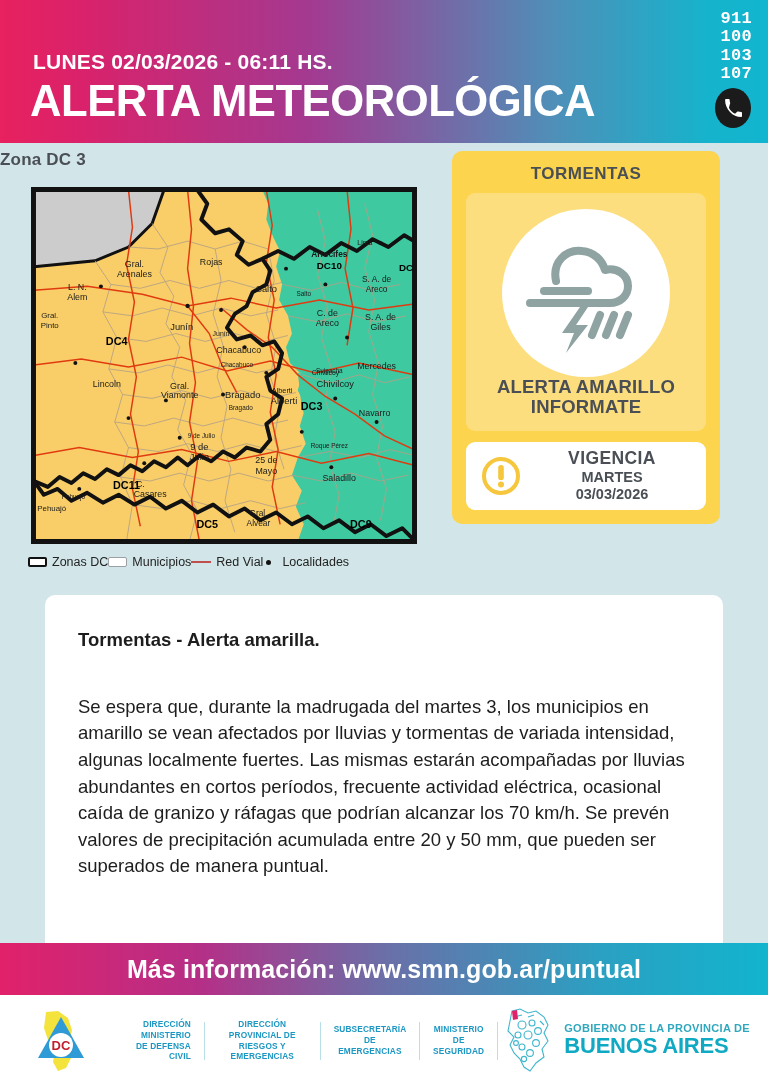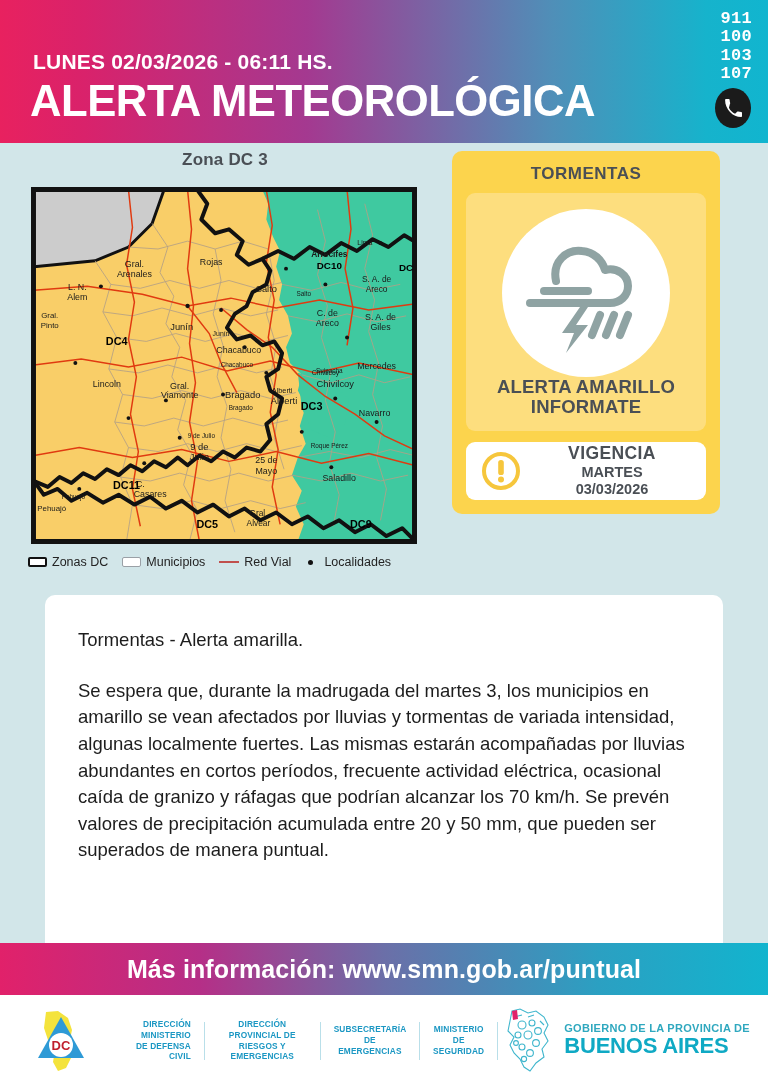--- a/index.html
+++ b/index.html
@@ -87,21 +87,20 @@
     left: 0;
     top: 0;
     width: 450px;
     height: 440px;
   }
   .map-title {
     position: absolute;
     top: 7px;
     left: 0;
     width: 450px;
-    text-align: center;
     color: #4a4f55;
     font-size: 17px;
     font-weight: bold;
     letter-spacing: 0.2px;
   }
   .map-frame {
     position: absolute;
     left: 31px;
     top: 44px;
     width: 386px;
@@ -112,21 +111,20 @@
   }
   .map-svg { display: block; width: 100%; height: 100%; }
 
   .map-legend {
     position: absolute;
     left: 28px;
     top: 412px;
     width: 410px;
     display: flex;
     align-items: center;
-    gap: 14px;
     font-size: 12.5px;
     color: #232323;
   }
   .legend-item { display: flex; align-items: center; gap: 5px; white-space: nowrap; }
   .swatch-zonas {
     width: 19px; height: 10px;
     border: 2.5px solid #111; border-radius: 2px; background: #ffffff;
   }
   .swatch-muni {
     width: 19px; height: 10px;
@@ -172,21 +170,21 @@
     color: #4a4f55;
     font-size: 18.5px;
     font-weight: bold;
     line-height: 1.07;
     letter-spacing: 0.2px;
   }
   .vigencia-box {
     margin-top: 11px;
     background: #ffffff;
     border-radius: 9px;
-    height: 58px;
+    height: 68px;
     display: flex;
     align-items: center;
     padding: 0 10px 0 14px;
     gap: 12px;
   }
   .vig-icon { flex: 0 0 auto; width: 42px; height: 42px; }
   .vig-text { flex: 1 1 auto; text-align: center; padding-right: 6px; }
   .vig-title {
     color: #4a4f55; font-size: 17.5px; font-weight: bold; letter-spacing: 0.4px;
   }
@@ -203,21 +201,21 @@
     height: 460px;
     background: #ffffff;
     border-radius: 10px;
     padding: 32px 33px 20px 33px;
   }
   .text-card p {
     color: #1d1d1d;
     font-size: 18.5px;
     line-height: 1.44;
   }
-  .body-heading { margin-bottom: 24px; font-weight: normal; }
+  .body-heading { margin-bottom: 40px; font-weight: bold; }
 
   
   .info-bar {
     position: absolute;
     left: 0;
     top: 943px;
     width: 768px;
     height: 52px;
     background: linear-gradient(90deg, #e1216a 0%, #b52f87 26%, #6b6fa8 50%, #2ba0c2 78%, #12b4ce 100%);
     display: flex;

